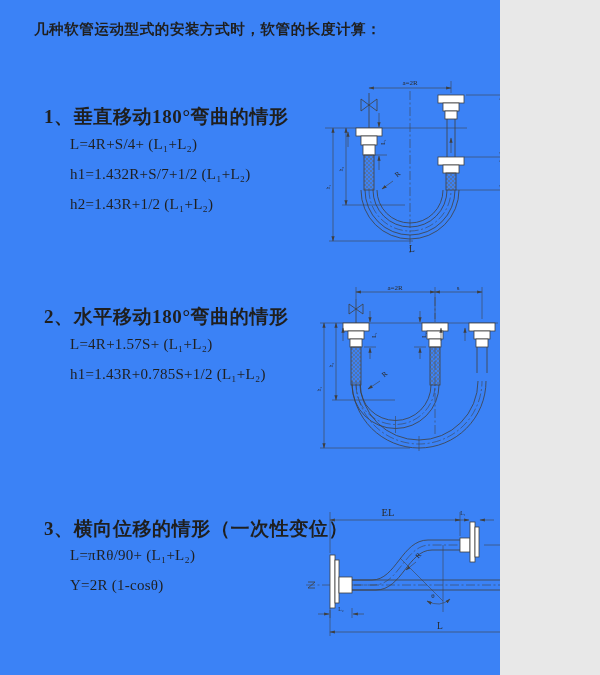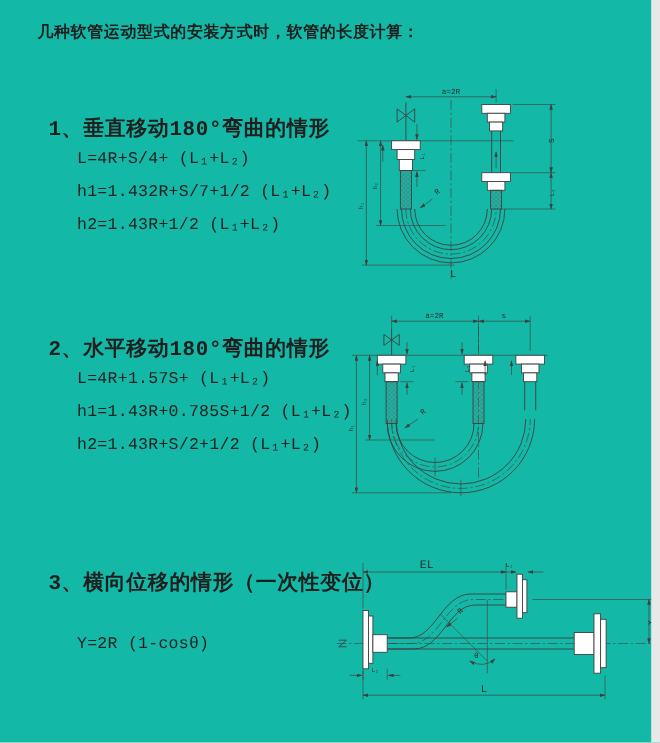--- a/index.html
+++ b/index.html
@@ -1,17 +1,17 @@
 <!DOCTYPE html>
 <html><head>
 <meta charset="utf-8">
 <style>
   html,body{margin:0;padding:0;background:#e8e8e8}
-  .page{position:relative;width:592px;height:675px;background:#14b8a6;
-        font-family:Liberation Mono, monospace;color:#1f1f1f;overflow:hidden}
+  .page{position:relative;width:500px;height:675px;background:#3b82f6;
+        font-family:Liberation Serif, serif;color:#1f1f1f;overflow:hidden}
   .title{position:absolute;left:34px;top:20px;font-size:14.5px;font-weight:bold;letter-spacing:.6px;white-space:nowrap}
   .sec-heading{position:absolute;left:44px;font-size:19px;font-weight:bold;letter-spacing:.6px;white-space:nowrap}
   .formula{position:absolute;left:70px;font-size:15px;letter-spacing:.25px;white-space:nowrap}
   .fig{position:absolute}
   .ln{stroke:#3f3f3f;stroke-width:.8;fill:none}
   .thin{stroke:#3f3f3f;stroke-width:.55;fill:none}
   .cl{stroke:#3f3f3f;stroke-width:.55;fill:none;stroke-dasharray:9 2.5 2 2.5}
   .dim{stroke:#3f3f3f;stroke-width:.6;fill:none}
   .r{fill:#ffffff;stroke:#3f3f3f;stroke-width:.8}
   .braid{fill:url(#hatch);stroke:#3f3f3f;stroke-width:.8}
@@ -27,23 +27,23 @@
   <div class="title">几种软管运动型式的安装方式时，软管的长度计算：</div>
 
   <div class="sec-heading" style="top:104px">1、垂直移动180°弯曲的情形</div>
   <div class="formula" style="top:136px">L=4R+S/4+ (L₁+L₂)</div>
   <div class="formula" style="top:166px">h1=1.432R+S/7+1/2 (L₁+L₂)</div>
   <div class="formula" style="top:196px">h2=1.43R+1/2 (L₁+L₂)</div>
 
   <div class="sec-heading" style="top:304px">2、水平移动180°弯曲的情形</div>
   <div class="formula" style="top:336px">L=4R+1.57S+ (L₁+L₂)</div>
   <div class="formula" style="top:366px">h1=1.43R+0.785S+1/2 (L₁+L₂)</div>
-  <div class="formula" style="top:396px">h2=1.43R+S/2+1/2 (L₁+L₂)</div>
 
   <div class="sec-heading" style="top:516px">3、横向位移的情形（一次性变位）</div>
+  <div class="formula" style="top:547px">L=πRθ/90+ (L₁+L₂)</div>
   <div class="formula" style="top:577px">Y=2R (1-cosθ)</div>
 
   <svg class="fig" style="left:315px;top:75px" width="200" height="185" viewBox="0 0 200 185">
     <defs>
       <pattern id="hatch" width="4" height="4" patternUnits="userSpaceOnUse">
         <path d="M0,0 L4,4 M4,0 L0,4" stroke="#666" stroke-width="0.5"></path>
       </pattern>
       <marker id="ar" viewBox="0 0 10 6" refX="9" refY="3" markerWidth="9" markerHeight="5.4" orient="auto-start-reverse">
         <path d="M0,0 L10,3 L0,6 Z" fill="#3f3f3f"></path>
       </marker>

